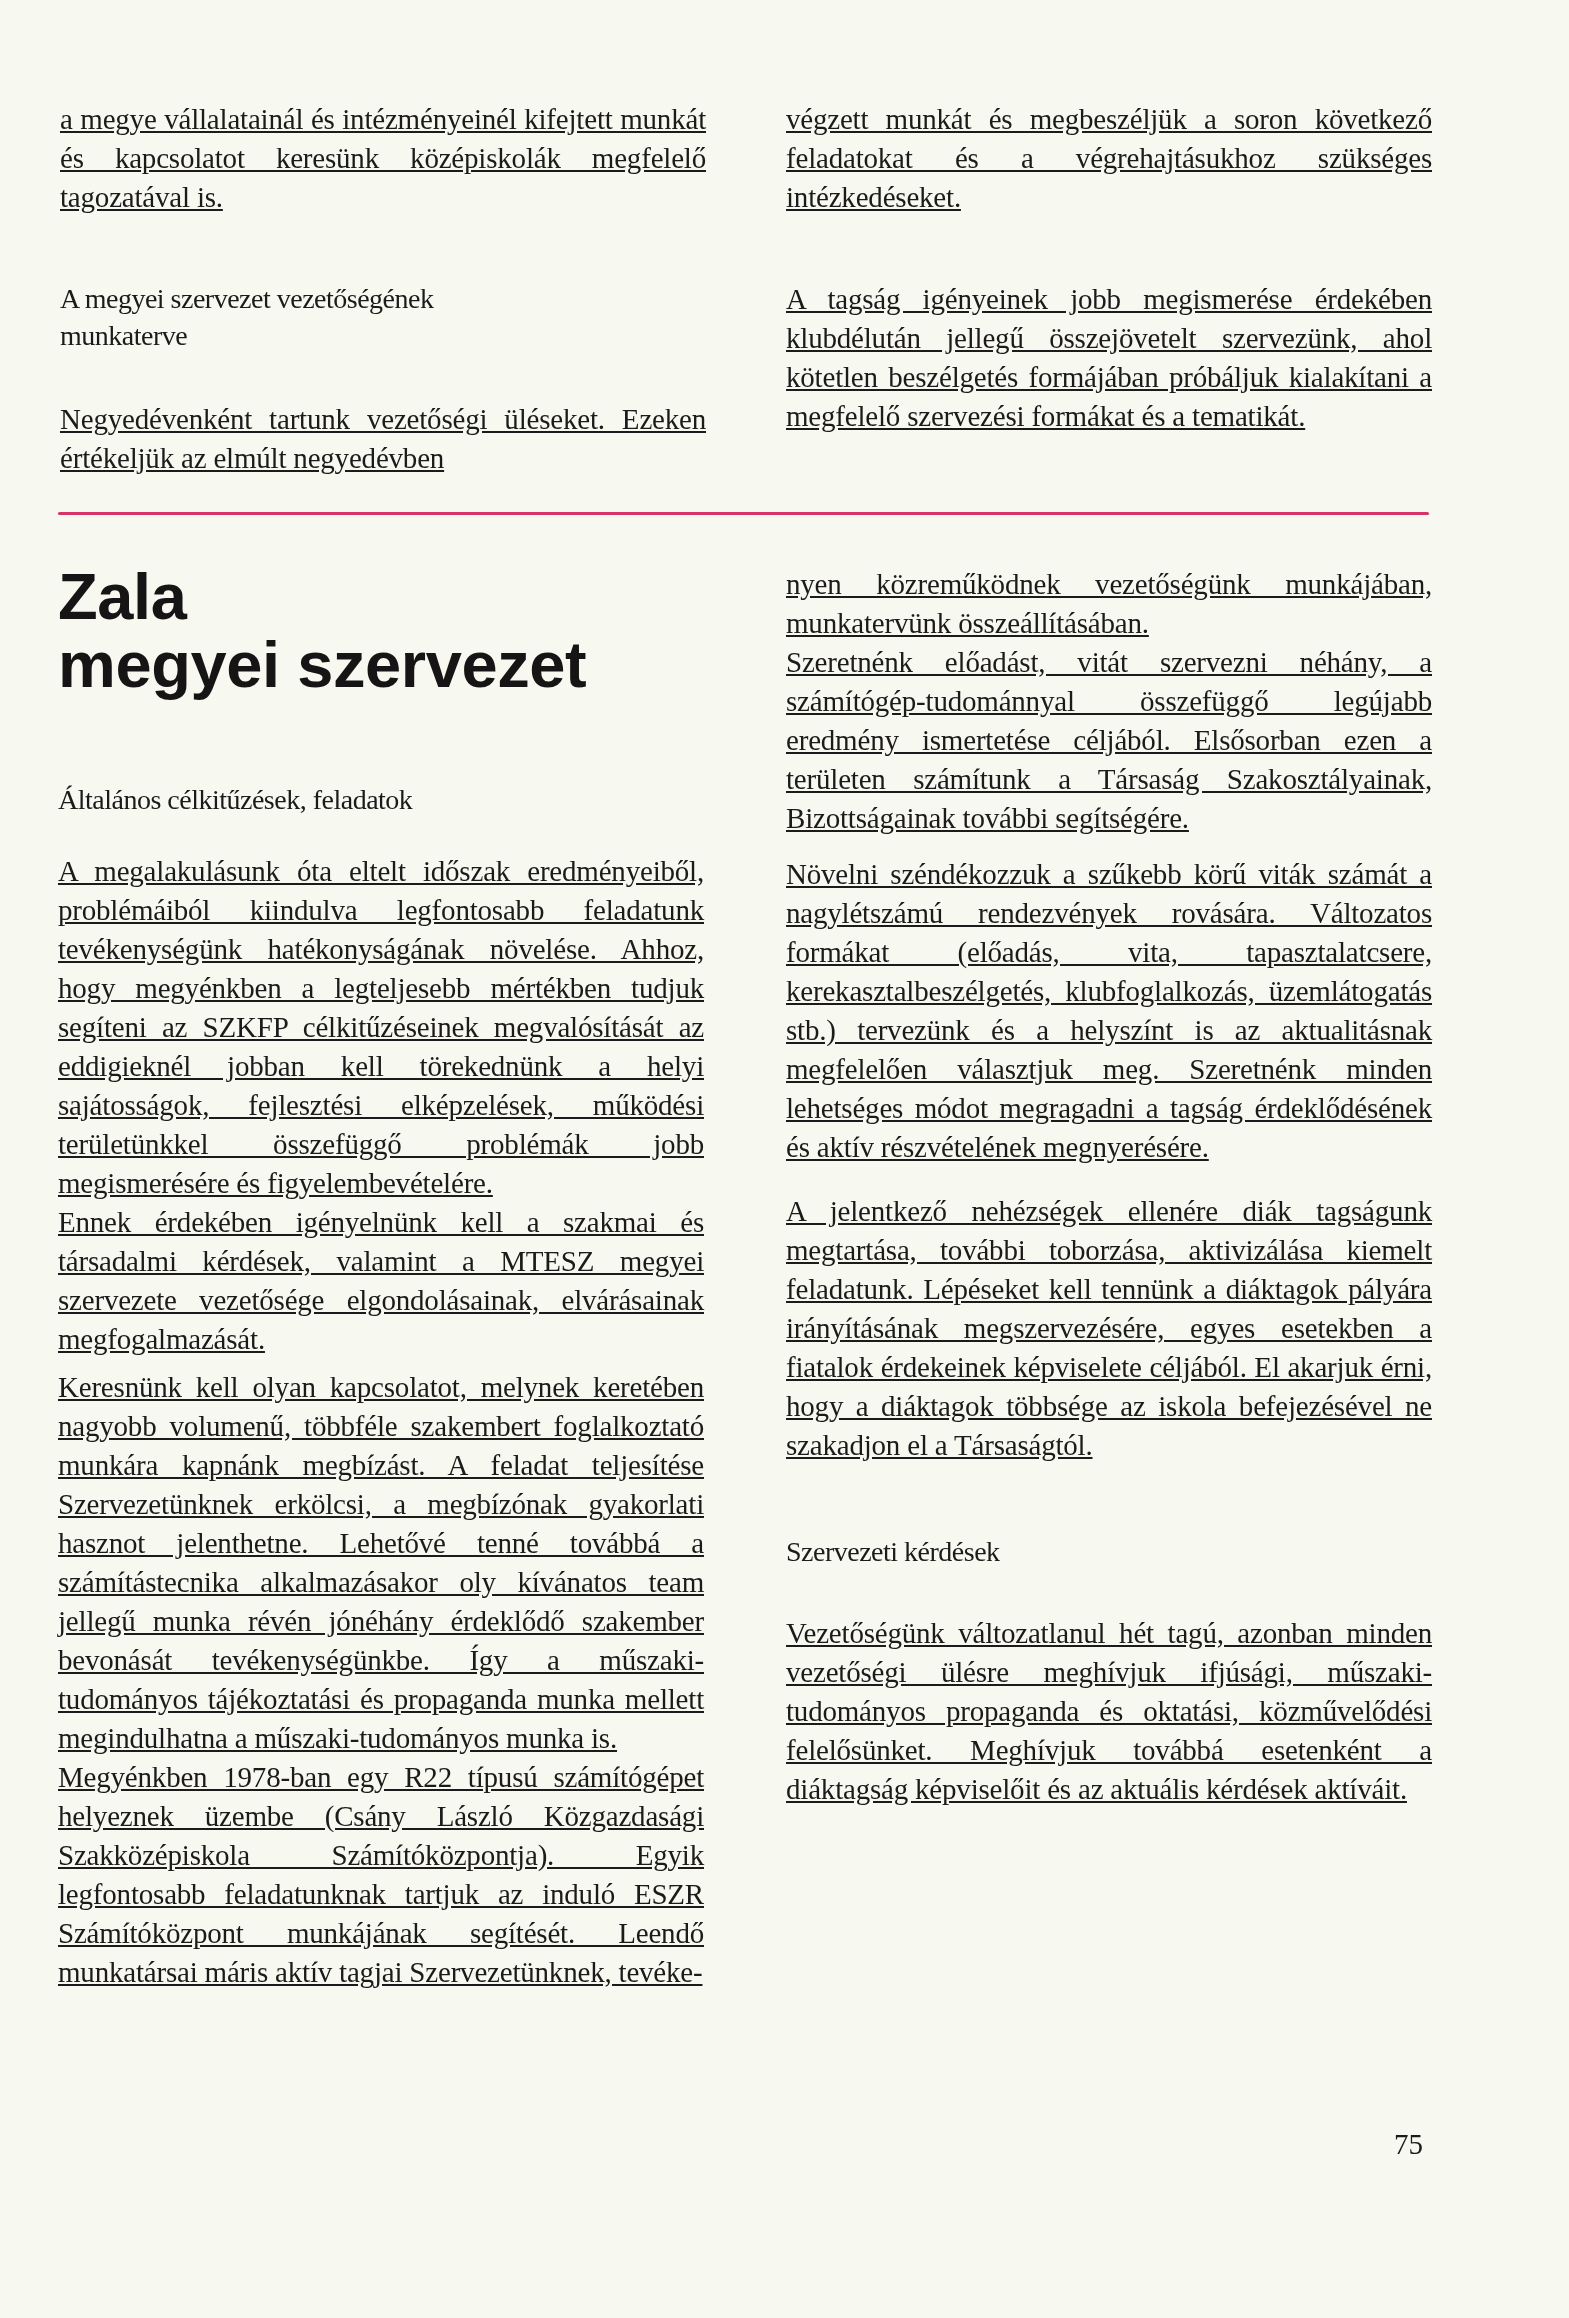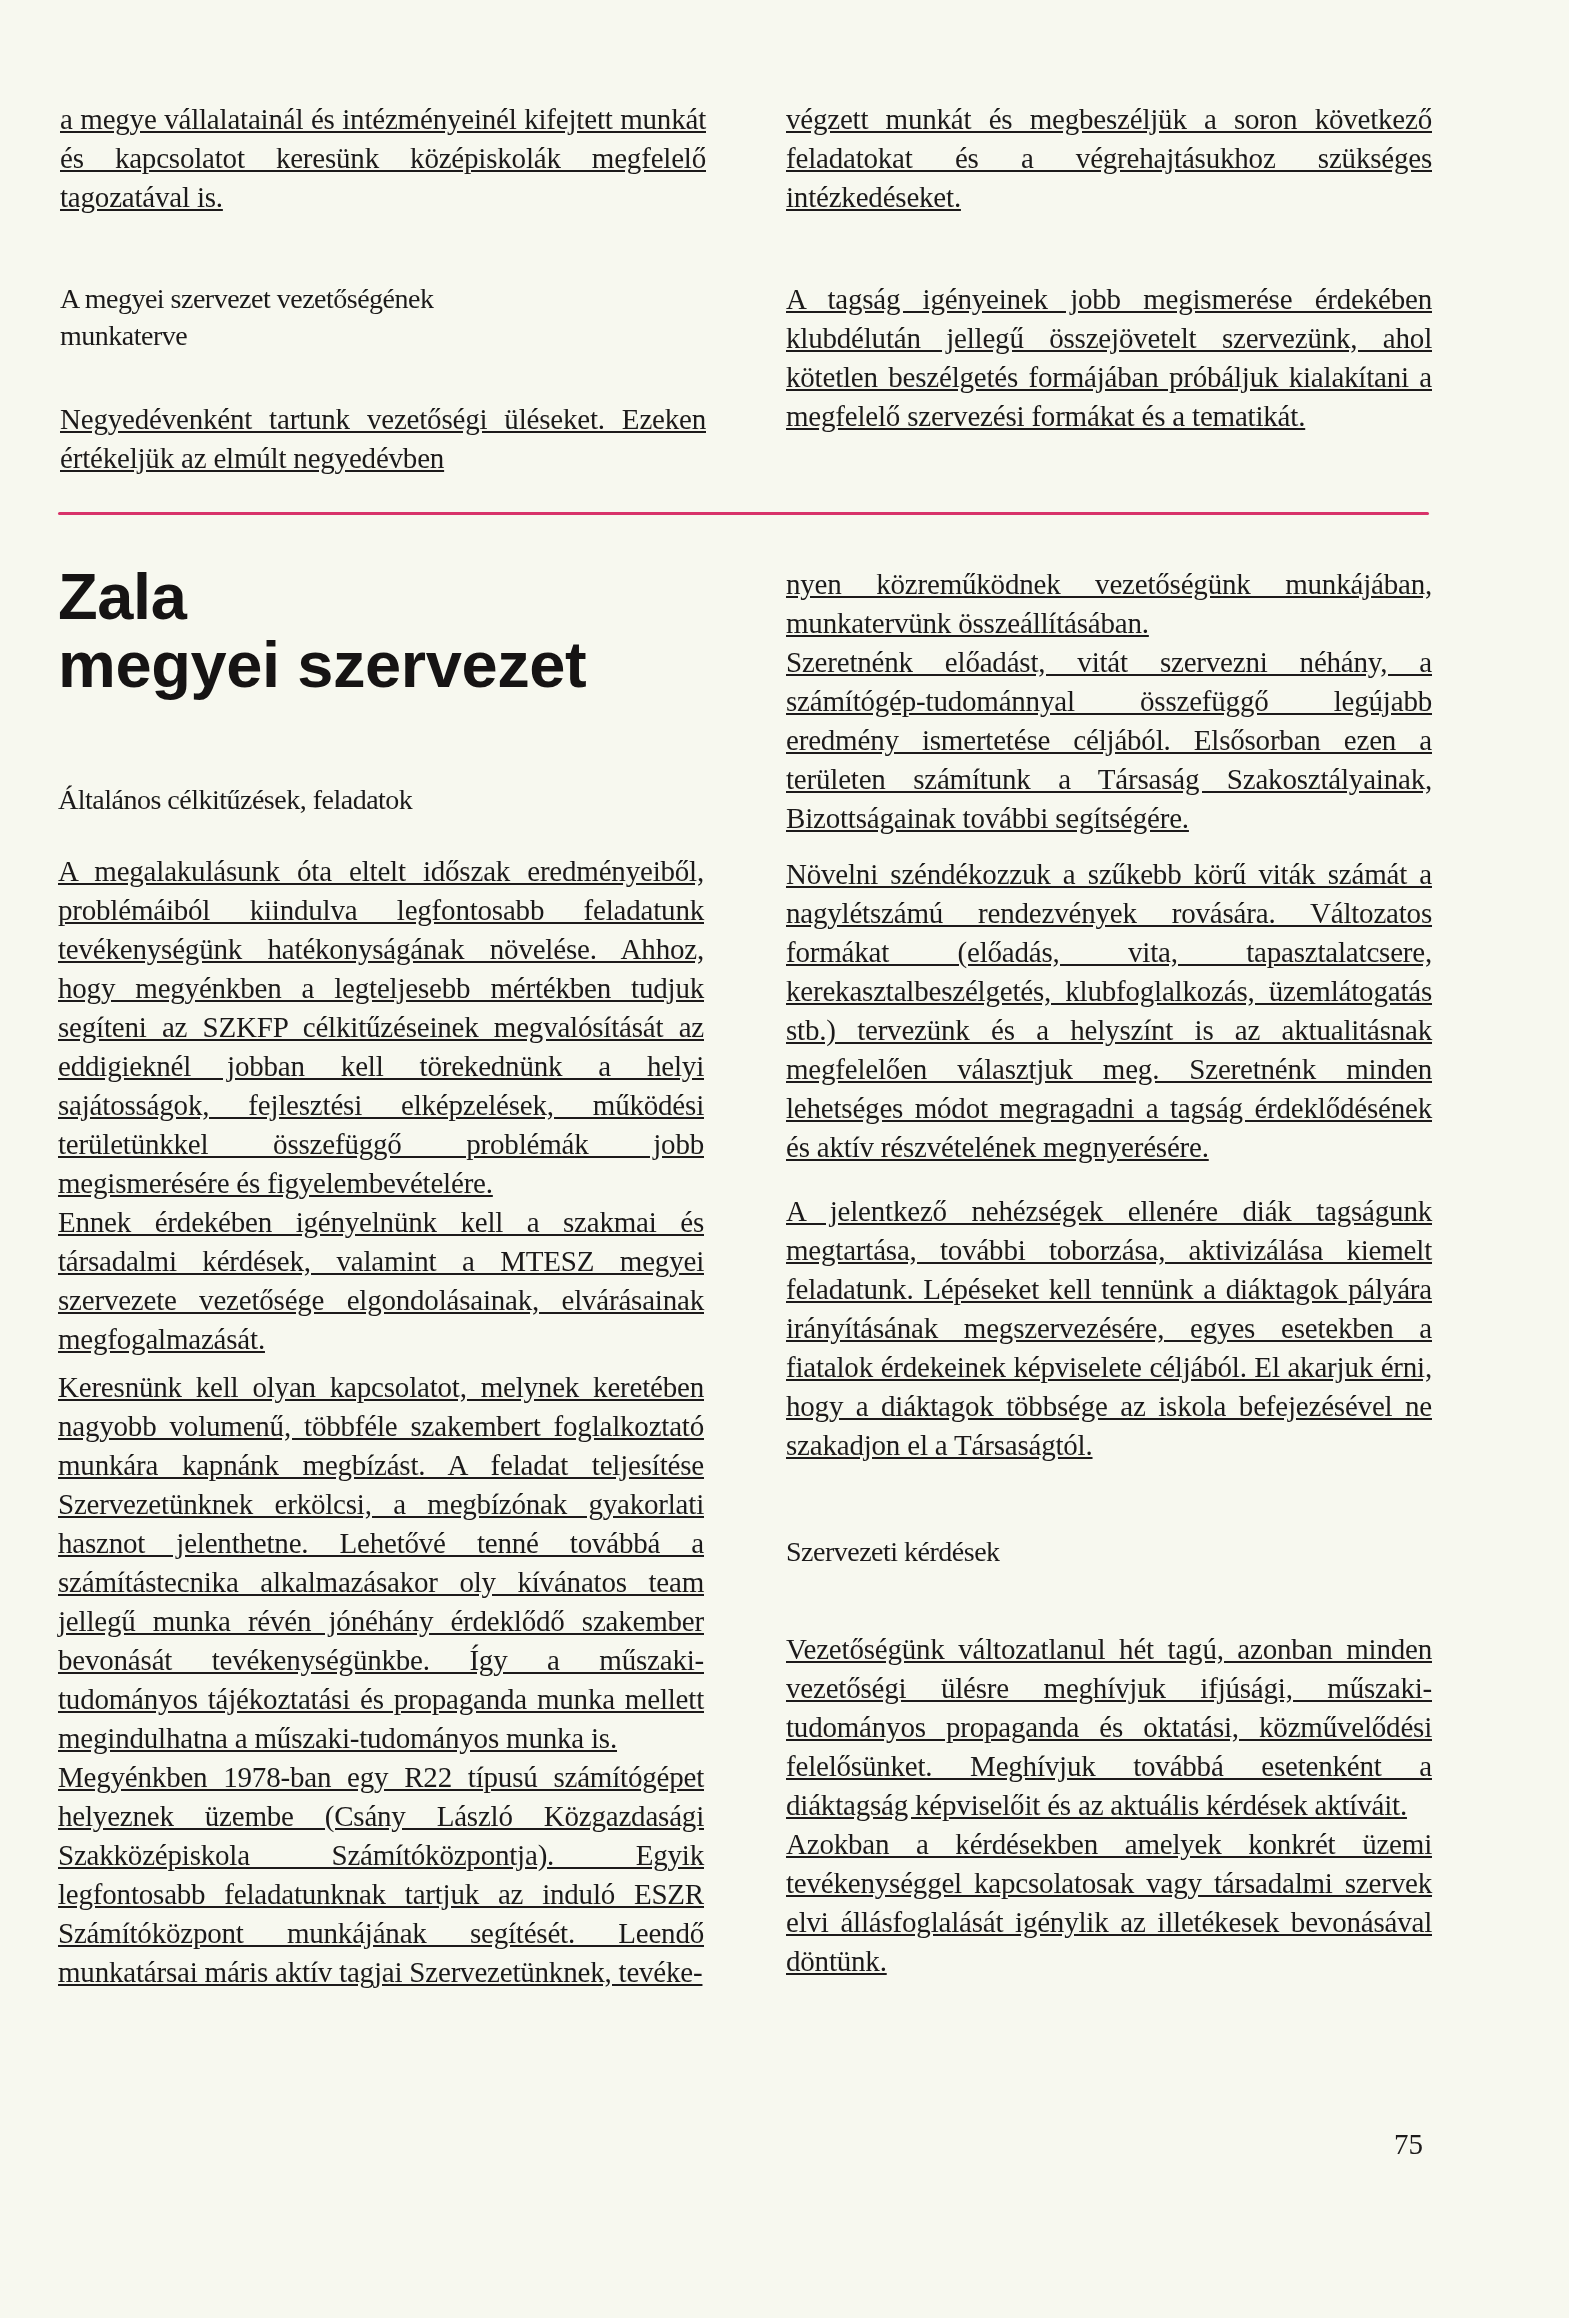--- a/index.html
+++ b/index.html
@@ -84,18 +84,17 @@
   <p class="p" style="margin-top:8.5px;">Keresnünk kell olyan kapcsolatot, melynek keretében nagyobb volumenű, többféle szakembert foglalkoztató munkára kapnánk megbízást. A feladat teljesítése Szervezetünknek erkölcsi, a megbízónak gyakorlati hasznot jelenthetne. Lehetővé tenné továbbá a számítástecnika alkalmazásakor oly kívánatos team jellegű munka révén jónéhány érdeklődő szakember bevonását tevékenységünkbe. Így a műszaki-tudományos tájékoztatási és propaganda munka mellett megindulhatna a műszaki-tudományos munka is.</p>
   <p class="p">Megyénkben 1978-ban egy R22 típusú számítógépet helyeznek üzembe (Csány László Közgazdasági Szakközépiskola Számítóközpontja). Egyik legfontosabb feladatunknak tartjuk az induló ESZR Számítóközpont munkájának segítését. Leendő munkatársai máris aktív tagjai Szervezetünknek, tevéke-</p>
 </div>
 
 <div class="col" style="left:786px; top:565px; width:646px;">
   <p class="p">nyen közreműködnek vezetőségünk munkájában, munkatervünk összeállításában.</p>
   <p class="p">Szeretnénk előadást, vitát szervezni néhány, a számítógép-tudománnyal összefüggő legújabb eredmény ismertetése céljából. Elsősorban ezen a területen számítunk a Társaság Szakosztályainak, Bizottságainak további segítségére.</p>
   <p class="p" style="margin-top:17px;">Növelni széndékozzuk a szűkebb körű viták számát a nagylétszámú rendezvények rovására. Változatos formákat (előadás, vita, tapasztalatcsere, kerekasztalbeszélgetés, klubfoglalkozás, üzemlátogatás stb.) tervezünk és a helyszínt is az aktualitásnak megfelelően választjuk meg. Szeretnénk minden lehetséges módot megragadni a tagság érdeklődésének és aktív részvételének megnyerésére.</p>
   <p class="p" style="margin-top:25px;">A jelentkező nehézségek ellenére diák tagságunk megtartása, további toborzása, aktivizálása kiemelt feladatunk. Lépéseket kell tennünk a diáktagok pályára irányításának megszervezésére, egyes esetekben a fiatalok érdekeinek képviselete céljából. El akarjuk érni, hogy a diáktagok többsége az iskola befejezésével ne szakadjon el a Társaságtól.</p>
   <p class="h-sub" style="margin-top:68px;">Szervezeti kérdések</p>
-  <p class="p" style="margin-top:60px;">Vezetőségünk változatlanul hét tagú, azonban minden vezetőségi ülésre meghívjuk ifjúsági, műszaki-tudományos propaganda és oktatási, közművelődési felelősünket. Meghívjuk továbbá esetenként a diáktagság képviselőit és az aktuális kérdések aktíváit.</p>
-  <p class="p">Azokban a kérdésekben amelyek konkrét üzemi tevékenységgel kapcsolatosak vagy társadalmi szervek elvi állásfoglalását igénylik az illetékesek bevonásával döntünk.</p>
+  <p class="p" style="margin-top:44px;">Vezetőségünk változatlanul hét tagú, azonban minden vezetőségi ülésre meghívjuk ifjúsági, műszaki-tudományos propaganda és oktatási, közművelődési felelősünket. Meghívjuk továbbá esetenként a diáktagság képviselőit és az aktuális kérdések aktíváit.</p>
 </div>
 
 <div class="page-num">75</div>
 
 
 </body></html>

